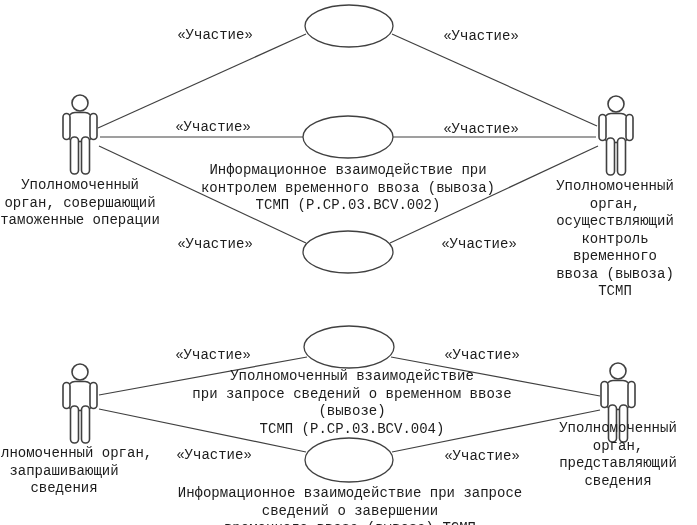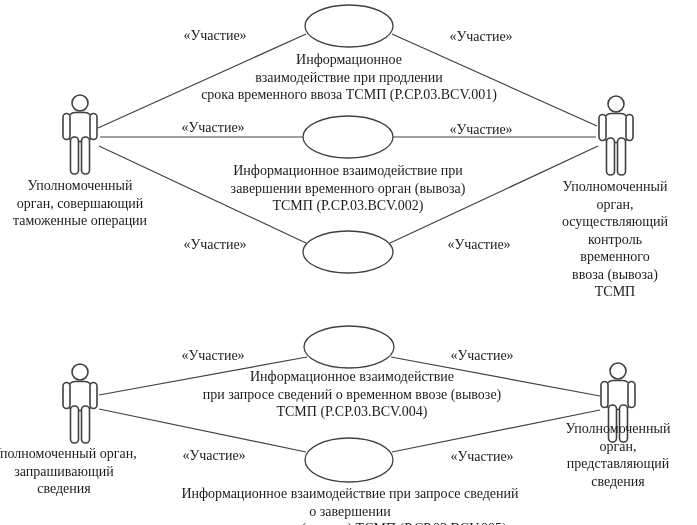--- a/index.html
+++ b/index.html
@@ -2,21 +2,21 @@
 <html style="--stroke: #404040; --text: #1c1c1c; --bg: #ffffff;"><head>
 <meta charset="utf-8">
 <style>
   html,body{margin:0;padding:0;}
   body{background:#ffffff;}
   .canvas{
     position:relative;
     width:697px;height:525px;
     background:var(--bg,#ffffff);
     overflow:hidden;
-    font-family:Liberation Serif, serif;
+    font-family:Liberation Mono, monospace;
   }
   .canvas svg{position:absolute;left:0;top:0;}
   .lbl{
     position:absolute;
     transform:translateX(-50%);
     text-align:center;
     white-space:pre-line;
     font-size:14px;
     line-height:17.5px;
     color:var(--text,#1c1c1c);
@@ -71,27 +71,24 @@
   <div class="lbl" style="left:481px;top:28px">«Участие»</div>
   <div class="lbl" style="left:213px;top:119px">«Участие»</div>
   <div class="lbl" style="left:481px;top:121px">«Участие»</div>
   <div class="lbl" style="left:215px;top:236px">«Участие»</div>
   <div class="lbl" style="left:479px;top:236px">«Участие»</div>
   <div class="lbl" style="left:213px;top:347px">«Участие»</div>
   <div class="lbl" style="left:482px;top:347px">«Участие»</div>
   <div class="lbl" style="left:214px;top:447px">«Участие»</div>
   <div class="lbl" style="left:482px;top:448px">«Участие»</div>
 
-  <div class="lbl" style="left:349px;top:51px">Информационное
-взаимодействие при продлении
-срока временного ввоза ТСМП (P.CP.03.BCV.001)</div>
   <div class="lbl" style="left:348px;top:162px">Информационное взаимодействие при
-завершении временного орган (вывоза)
+контролем временного ввоза (вывоза)
 ТСМП (P.CP.03.BCV.002)</div>
-  <div class="lbl" style="left:352px;top:368px">Информационное взаимодействие
+  <div class="lbl" style="left:352px;top:368px">Уполномоченный взаимодействие
 при запросе сведений о временном ввозе (вывозе)
 ТСМП (P.CP.03.BCV.004)</div>
   <div class="lbl" style="left:350px;top:485px">Информационное взаимодействие при запросе сведений о завершении
 временного ввоза (вывоза) ТСМП (P.CP.03.BCV.005)</div>
 
   <div class="lbl" style="left:80px;top:177px">Уполномоченный
 орган, совершающий
 таможенные операции</div>
   <div class="lbl" style="left:615px;top:178px">Уполномоченный
 орган, осуществляющий

